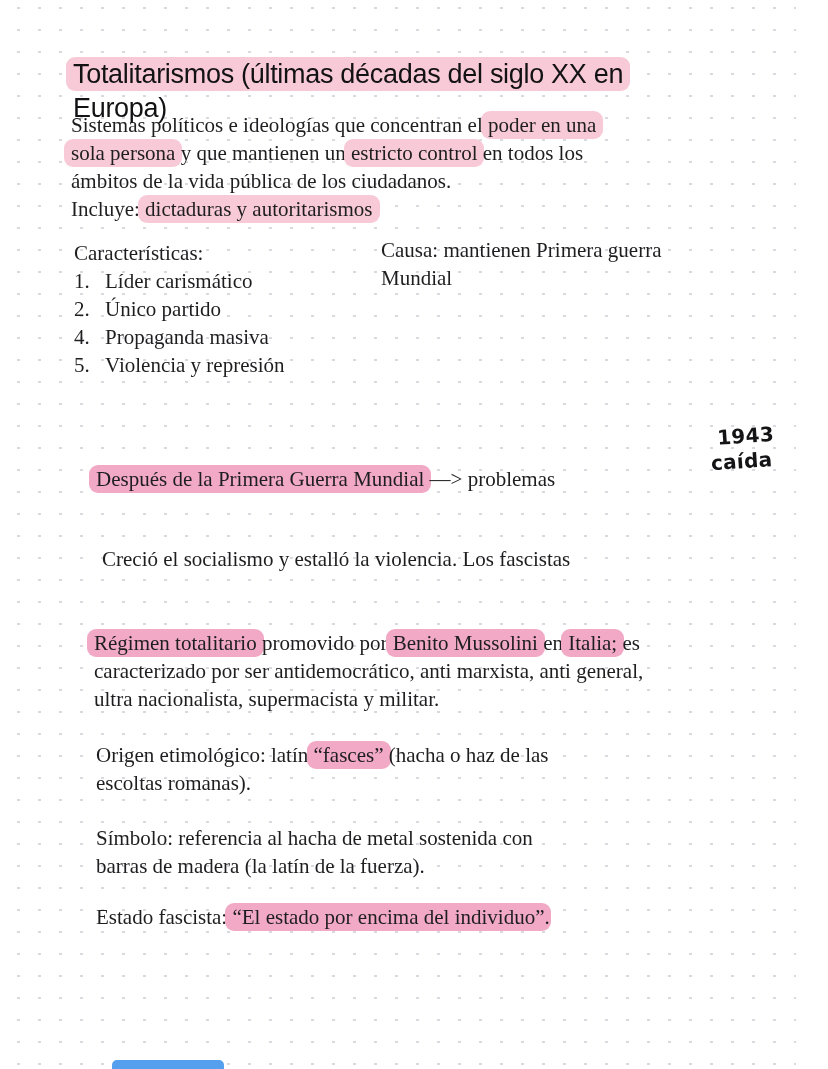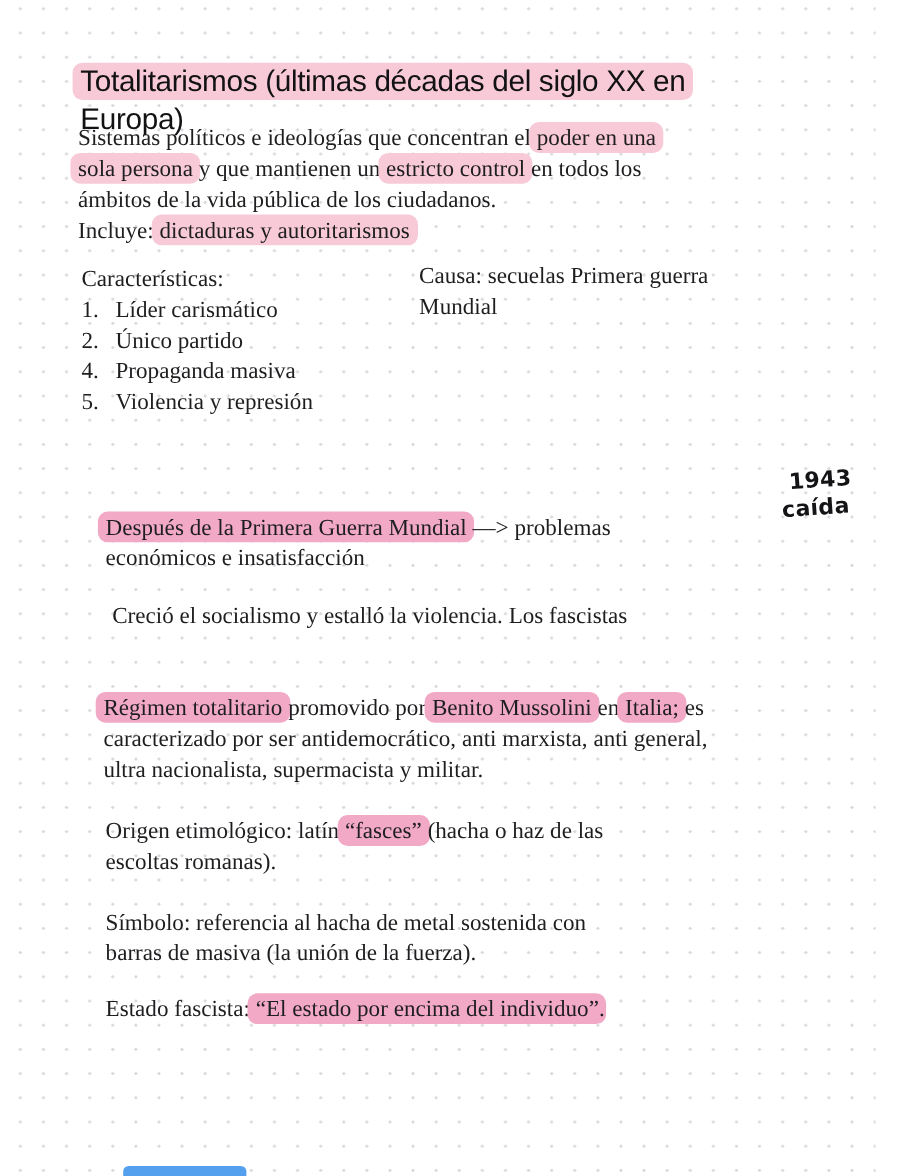--- a/index.html
+++ b/index.html
@@ -97,53 +97,52 @@
 
   <div class="abs serif" style="left:74px; top:239px;">
     <div class="line">Características:</div>
     <div class="line"><span class="num">1.</span><span>Líder carismático</span></div>
     <div class="line"><span class="num">2.</span><span>Único partido</span></div>
     <div class="line"><span class="num">4.</span><span>Propaganda masiva</span></div>
     <div class="line"><span class="num">5.</span><span>Violencia y represión</span></div>
   </div>
 
   <div class="abs serif" style="left:381px; top:236px;">
-    <div class="line">Causa: secuelas Primera guerra</div>
+    <div class="line">Causa: mantienen Primera guerra</div>
     <div class="line">Mundial</div>
   </div>
 
 
   <div class="abs hand annotation" style="left:710px; top:424px;">
     <div class="a1">1943</div>
     <div class="a2">caída</div>
   </div>
 
   <div class="abs serif" style="left:96px; top:465px;">
     <div class="line"><span class="hl hl-strong">Después de la Primera Guerra Mundial</span><span> —&gt; problemas</span></div>
-    <div class="line">económicos e insatisfacción</div>
   </div>
 
   <div class="abs serif" style="left:102px; top:545px;">
     <div class="line">Creció el socialismo y estalló la violencia. Los fascistas</div>
   </div>
 
   <div class="abs serif" style="left:94px; top:629px;">
     <div class="line"><span class="hl hl-strong">Régimen totalitario</span><span> promovido por </span><span class="hl hl-strong">Benito Mussolini</span><span> en </span><span class="hl hl-strong">Italia;</span><span> es</span></div>
     <div class="line">caracterizado por ser antidemocrático, anti marxista, anti general,</div>
     <div class="line">ultra nacionalista, supermacista y militar.</div>
   </div>
 
   <div class="abs serif" style="left:96px; top:741px;">
     <div class="line"><span>Origen etimológico: latín </span><span class="hl hl-strong">“fasces”</span><span> (hacha o haz de las</span></div>
     <div class="line">escoltas romanas).</div>
   </div>
 
   <div class="abs serif" style="left:96px; top:824px;">
     <div class="line">Símbolo: referencia al hacha de metal sostenida con</div>
-    <div class="line">barras de masiva (la unión de la fuerza).</div>
+    <div class="line">barras de madera (la latín de la fuerza).</div>
   </div>
 
   <div class="abs serif" style="left:96px; top:903px;">
     <div class="line"><span>Estado fascista: </span><span class="hl hl-strong">“El estado por encima del individuo”</span><span>.</span></div>
   </div>
 
   <div class="cutoff-highlight"></div>
 
 </div>
 

